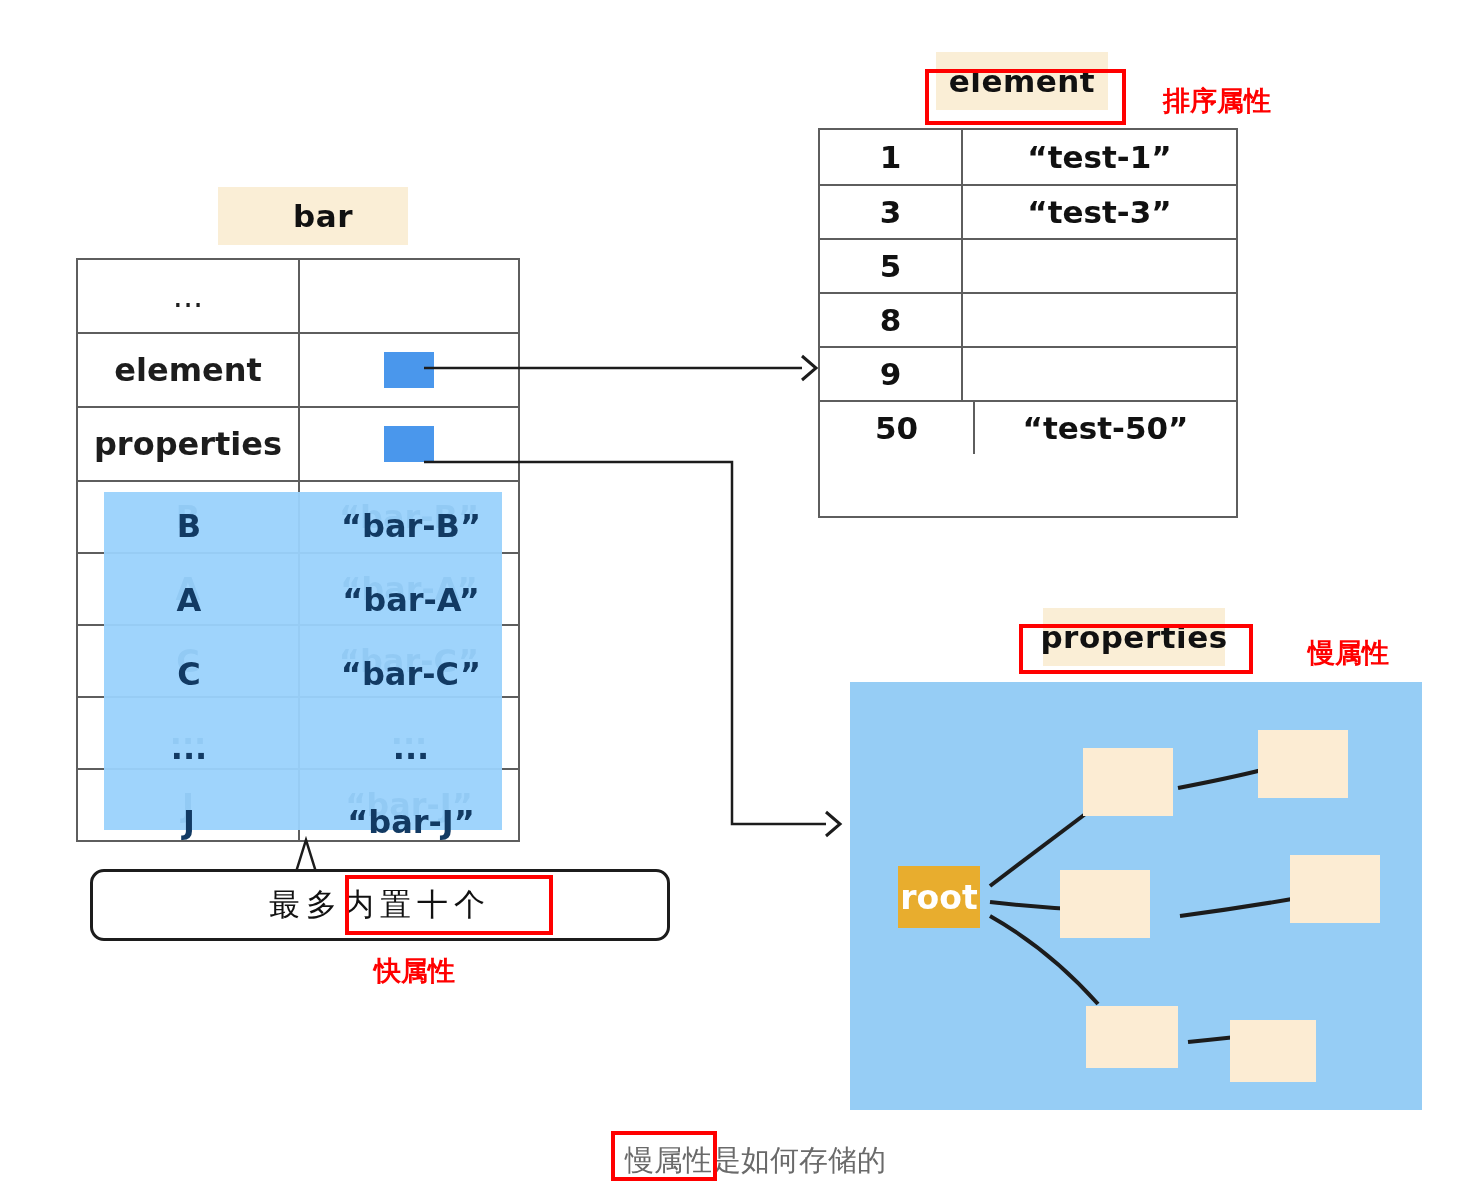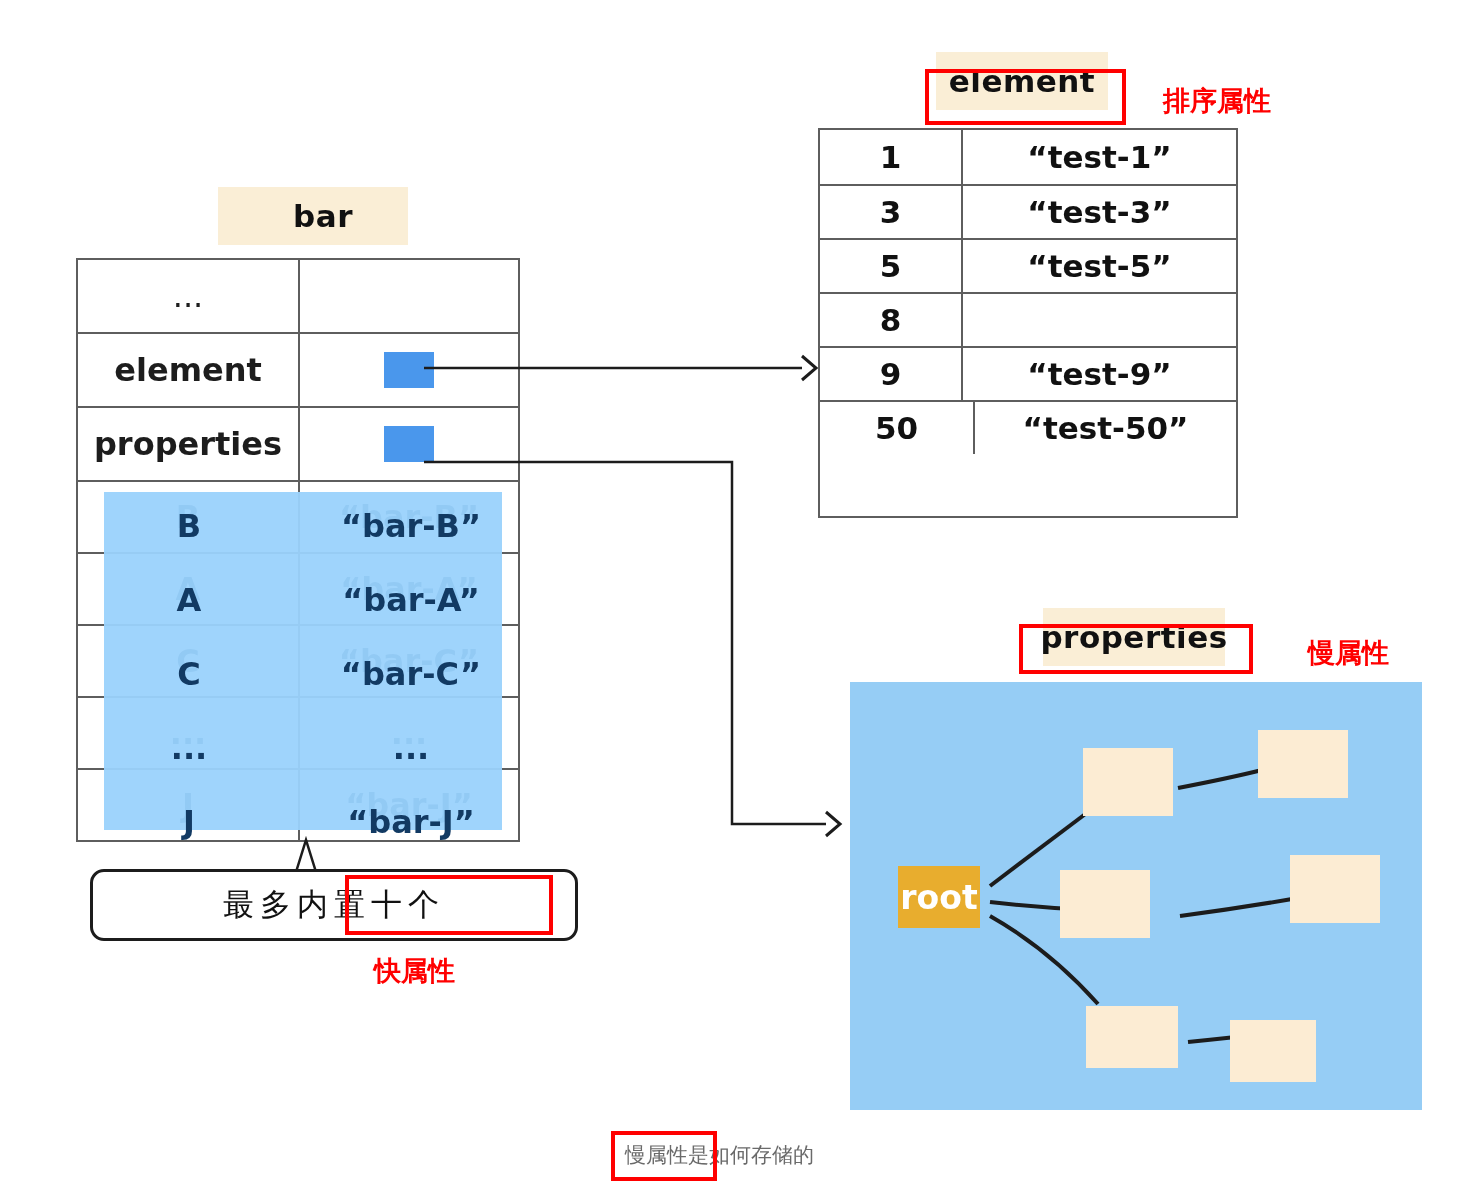--- a/index.html
+++ b/index.html
@@ -64,21 +64,21 @@
   .panel{background:#96cdf5;}
   .node{
     position:absolute;background:#fcecd3;
   }
   .node.root{
     background:#e8ad2e;color:#ffffff;font-size:33px;font-weight:600;
     display:flex;align-items:center;justify-content:center;
   }
 
   .caption{
-    color:#6a6a6a;font-size:21px;white-space:nowrap;
+    color:#6a6a6a;font-size:29px;white-space:nowrap;
   }
   svg{overflow:visible;}
 </style>
 </head>
 <body>
 
 <div class="abs tag" style="left:218px;top:187px;width:170px;height:58px;padding-left:20px;">
   <span>bar</span>
 </div>
 
@@ -141,21 +141,21 @@
   <div style="position:absolute;left:226px;top:222px;width:218px;height:72px;display:flex;align-items:center;justify-content:center;font-size:32px;color:#123a63;font-weight:700;">...</div>
 
   <div style="position:absolute;left:0;top:296px;width:226px;height:72px;display:flex;align-items:center;justify-content:center;font-size:32px;color:#123a63;font-weight:700;">J</div>
   <div style="position:absolute;left:226px;top:296px;width:218px;height:72px;display:flex;align-items:center;justify-content:center;font-size:32px;color:#123a63;font-weight:700;">“bar-J”</div>
 </div>
 
 <svg class="abs" style="left:258px;top:838px;width:120px;height:36px;">
   <path d="M2,34 L38,34 L48,2 L58,34 L118,34" fill="none" stroke="#1c1c1c" stroke-width="2.5"></path>
 </svg>
 
-<div class="callout" style="left:90px;top:869px;width:488px;height:72px;text-align:right;">
+<div class="callout" style="left:90px;top:869px;width:580px;height:72px;text-align:right;">
   <span class="callout-text">最多内置十个</span>
 </div>
 <div class="redbox" style="left:345px;top:875px;width:208px;height:60px;"></div>
 
 <div class="abs redlabel" style="left:374px;top:953px;">快属性</div>
 
 <svg class="abs" style="left:424px;top:348px;width:400px;height:40px;">
   <path d="M0,20 L378,20" fill="none" stroke="#1c1c1c" stroke-width="2.5"></path>
   <path d="M378,8 L392,20 L378,32" fill="none" stroke="#1c1c1c" stroke-width="3"></path>
 </svg>
@@ -176,28 +176,26 @@
   <div class="trow" style="height:54px;">
     <div class="tcell left" style="width:143px;">1</div>
     <div class="tcell" style="width:273px;">“test-1”</div>
   </div>
   <div class="trow" style="height:54px;">
     <div class="tcell left" style="width:143px;">3</div>
     <div class="tcell" style="width:273px;">“test-3”</div>
   </div>
   <div class="trow" style="height:54px;">
     <div class="tcell left" style="width:143px;">5</div>
-    <div class="tcell" style="width:273px;">“test-5”</div>
   </div>
   <div class="trow" style="height:54px;">
     <div class="tcell left" style="width:143px;">8</div>
   </div>
   <div class="trow" style="height:54px;">
     <div class="tcell left" style="width:143px;">9</div>
-    <div class="tcell" style="width:273px;">“test-9”</div>
   </div>
   <div class="trow" style="height:54px;">
     <div class="tcell left" style="width:162px;">50</div>
     <div class="tcell" style="width:273px;">“test-50”</div>
   </div>
 </div>
 
 <div class="abs tag" style="left:1043px;top:608px;width:182px;height:58px;">
   <span>properties</span>
 </div>

